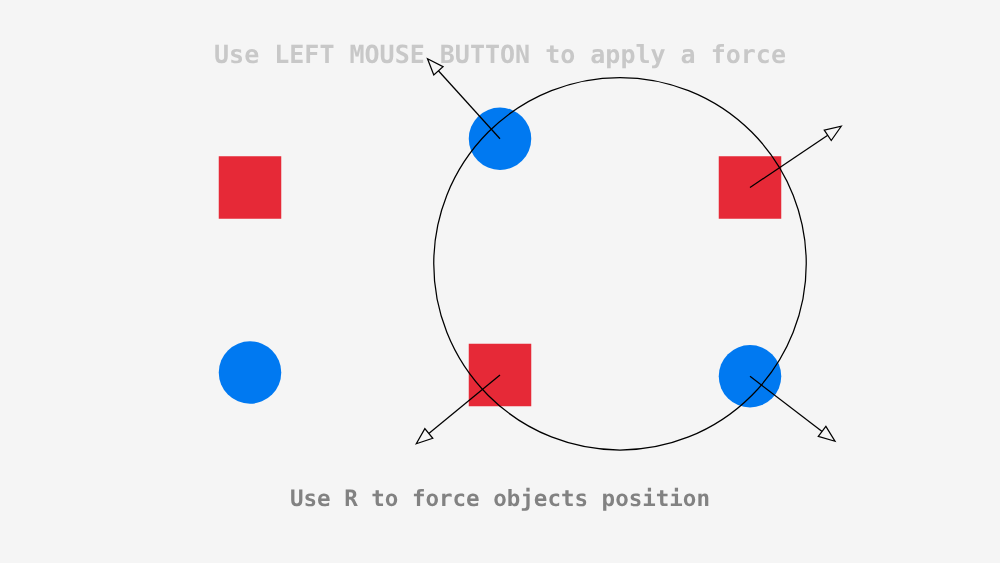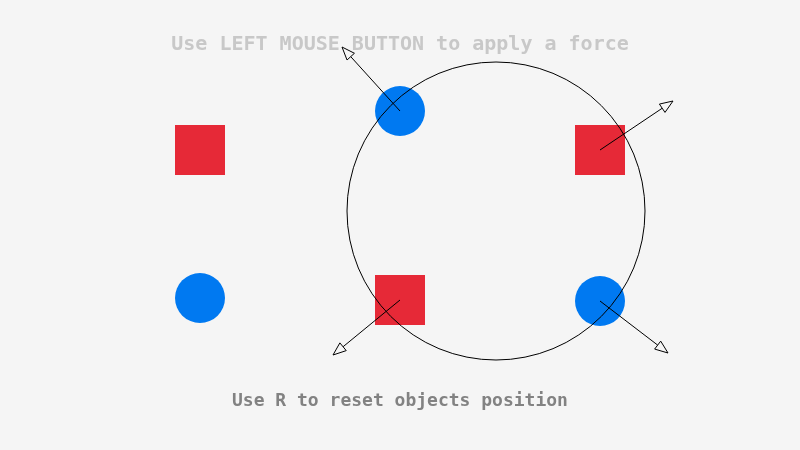--- a/index.html
+++ b/index.html
@@ -68,14 +68,14 @@
       <g>
         <line x1="400" y1="300" x2="343.0480678650211" y2="346.75158608095285" stroke="#000000" stroke-width="1"></line>
         <polygon points="333,355 339.8756009730799,342.88694459440626 346.2205347569623,350.61622756749944" fill="#f5f5f5" stroke="#000000" stroke-width="1"></polygon>
       </g>
       <g>
         <line x1="600" y1="301" x2="657.6733481712964" y2="345.1031486015796" stroke="#000000" stroke-width="1"></line>
         <polygon points="668,353 654.6360976334424,349.0749377664656 660.7105987091504,341.13135943669363" fill="#f5f5f5" stroke="#000000" stroke-width="1"></polygon>
       </g>
     </svg>
   <div class="instruction top">Use LEFT MOUSE BUTTON to apply a force</div>
-  <div class="instruction bottom">Use R to reset objects position</div>
+  <div class="instruction bottom">Use R to force objects position</div>
 </div>
 
 </body></html>

